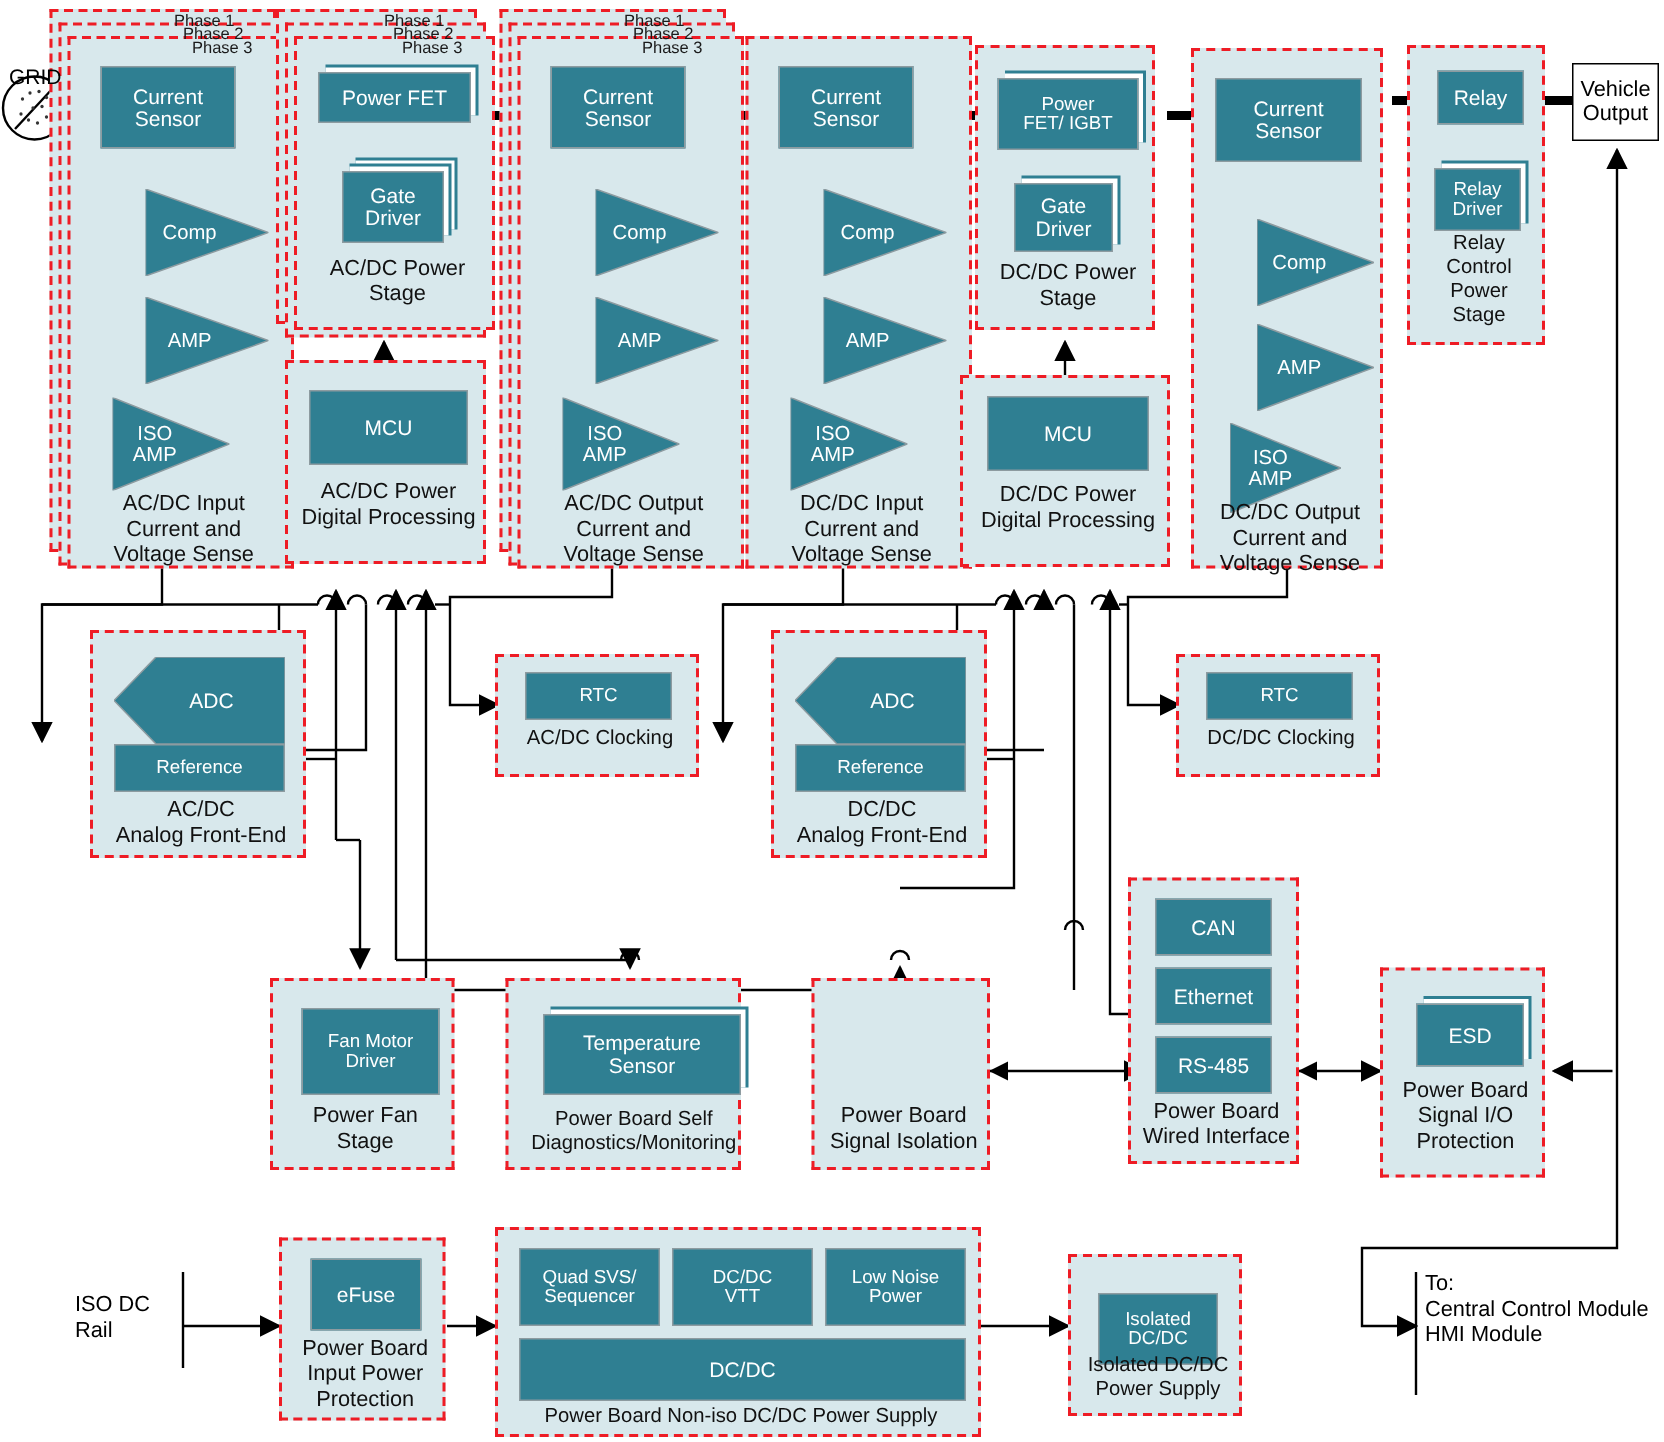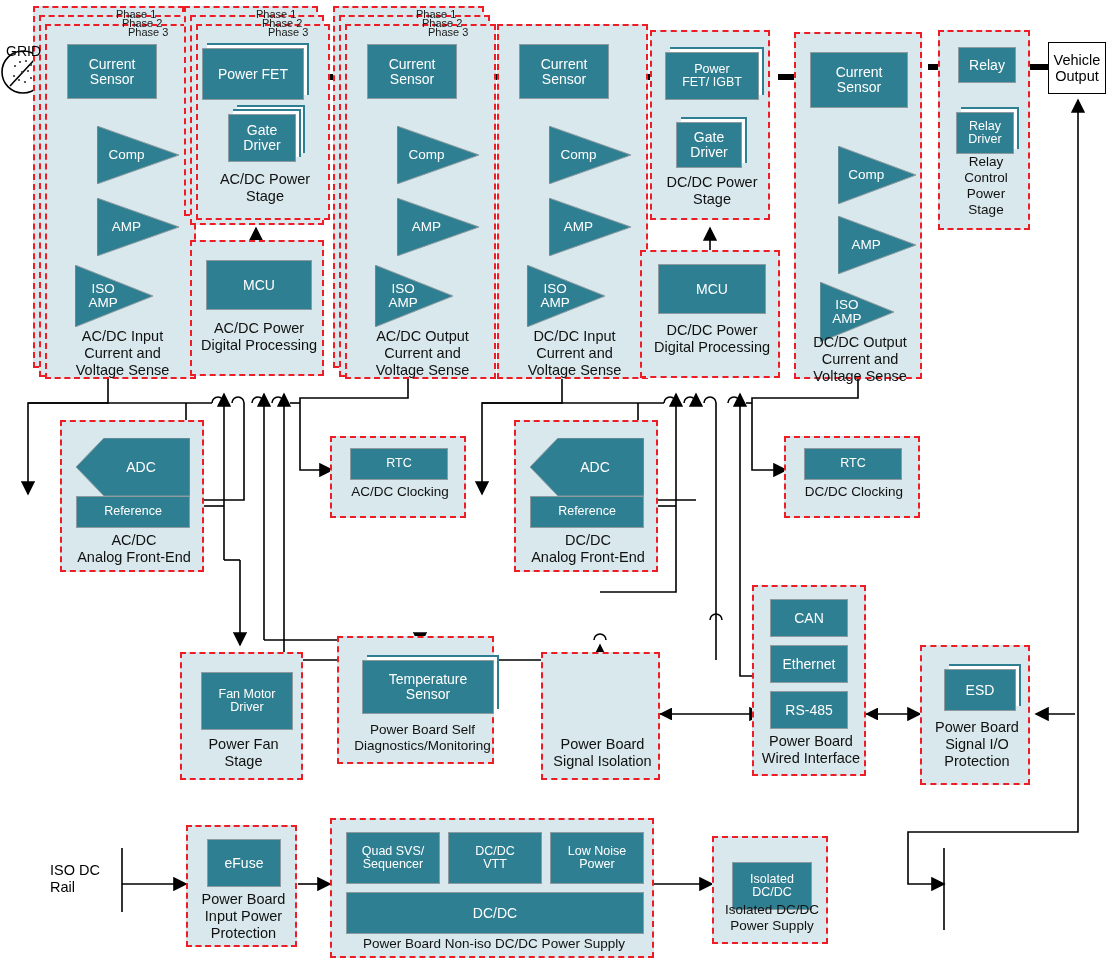--- a/index.html
+++ b/index.html
@@ -237,21 +237,21 @@
 Current and
 Voltage Sense</div>
   </div>
   <div class="phase-lbl" style="left:116px;top:8px;">Phase 1</div>
   <div class="phase-lbl" style="left:122px;top:17px;">Phase 2</div>
   <div class="phase-lbl" style="left:128px;top:26px;">Phase 3</div>
 
   <div class="grp" style="left:184px;top:6px;width:134px;height:210px;"></div>
   <div class="grp" style="left:190px;top:15px;width:134px;height:210px;"></div>
   <div class="grp" style="left:196px;top:24px;width:134px;height:196px;">
-    <div class="chip shadow1" style="left:4px;top:22px;width:102px;height:52px;">Power FET</div>
+    <div class="chip shadow1" style="left:14px;top:22px;width:102px;height:34px;">Power FET</div>
     <div class="chip shadow" style="left:30px;top:88px;width:68px;height:48px;white-space:pre;">Gate
 Driver</div>
     <div class="cap" style="left:0;top:145px;width:134px;white-space:pre;">AC/DC Power
 Stage</div>
   </div>
   <div class="phase-lbl" style="left:256px;top:8px;">Phase 1</div>
   <div class="phase-lbl" style="left:262px;top:17px;">Phase 2</div>
   <div class="phase-lbl" style="left:268px;top:26px;">Phase 3</div>
 
   <div class="grp" style="left:190px;top:240px;width:134px;height:136px;">
@@ -410,21 +410,21 @@
     <div class="cap s" style="left:0;top:46px;width:136px;">DC/DC Clocking</div>
   </div>
 
   <div class="grp" style="left:180px;top:652px;width:123px;height:128px;">
     <div class="chip sm" style="left:19px;top:18px;width:92px;height:58px;white-space:pre;">Fan Motor
 Driver</div>
     <div class="cap" style="left:0;top:82px;width:123px;white-space:pre;">Power Fan
 Stage</div>
   </div>
 
-  <div class="grp" style="left:337px;top:636px;width:157px;height:128px;">
+  <div class="grp" style="left:337px;top:652px;width:157px;height:128px;">
     <div class="chip shadow1" style="left:23px;top:22px;width:132px;height:54px;white-space:pre;">Temperature
 Sensor</div>
     <div class="cap s" style="left:-6px;top:84px;width:179px;white-space:pre;">Power Board Self
 Diagnostics/Monitoring</div>
   </div>
 
   <div class="grp" style="left:541px;top:652px;width:119px;height:128px;">
     <div class="cap" style="left:-5px;top:82px;width:129px;white-space:pre;">Power Board
 Signal Isolation</div>
   </div>
@@ -465,14 +465,17 @@
     <div class="cap s" style="left:0;top:116px;width:324px;">Power Board Non-iso DC/DC Power Supply</div>
   </div>
 
   <div class="grp" style="left:712px;top:836px;width:116px;height:108px;">
     <div class="chip sm" style="left:18px;top:24px;width:80px;height:48px;white-space:pre;">Isolated
 DC/DC</div>
     <div class="cap s" style="left:-6px;top:64px;width:128px;white-space:pre;">Isolated DC/DC
 Power Supply</div>
   </div>
 
+  <div class="freetext" style="left:950px;top:848px;">To:
+Central Control Module
+HMI Module</div>
 
 </div>
 
 </body></html>

